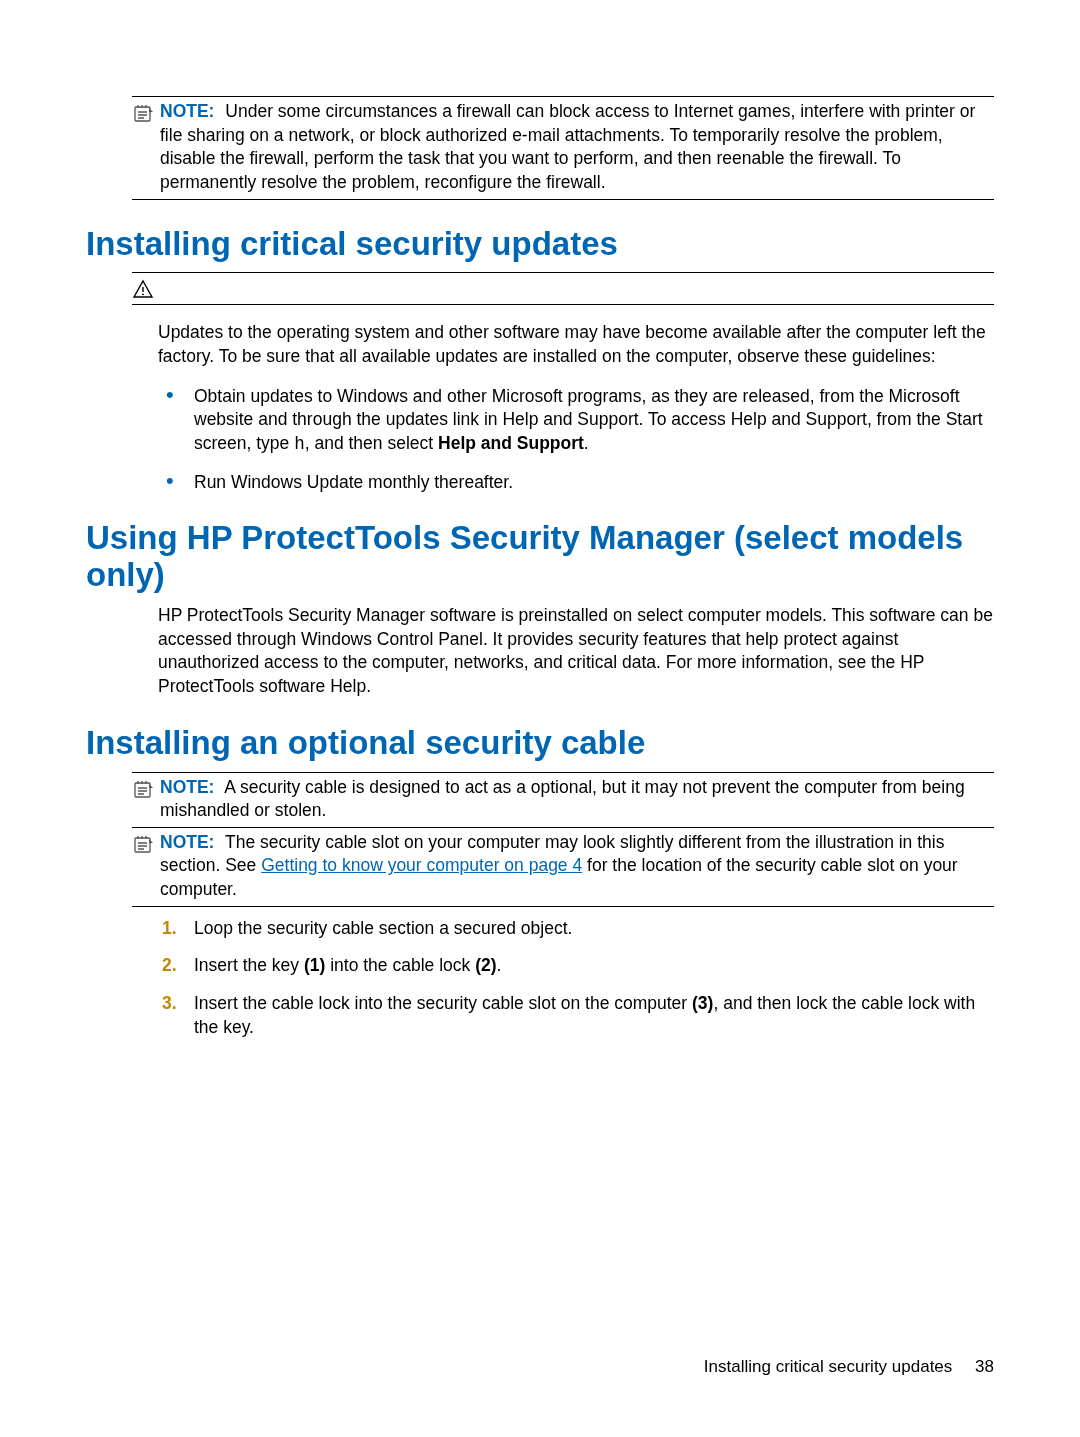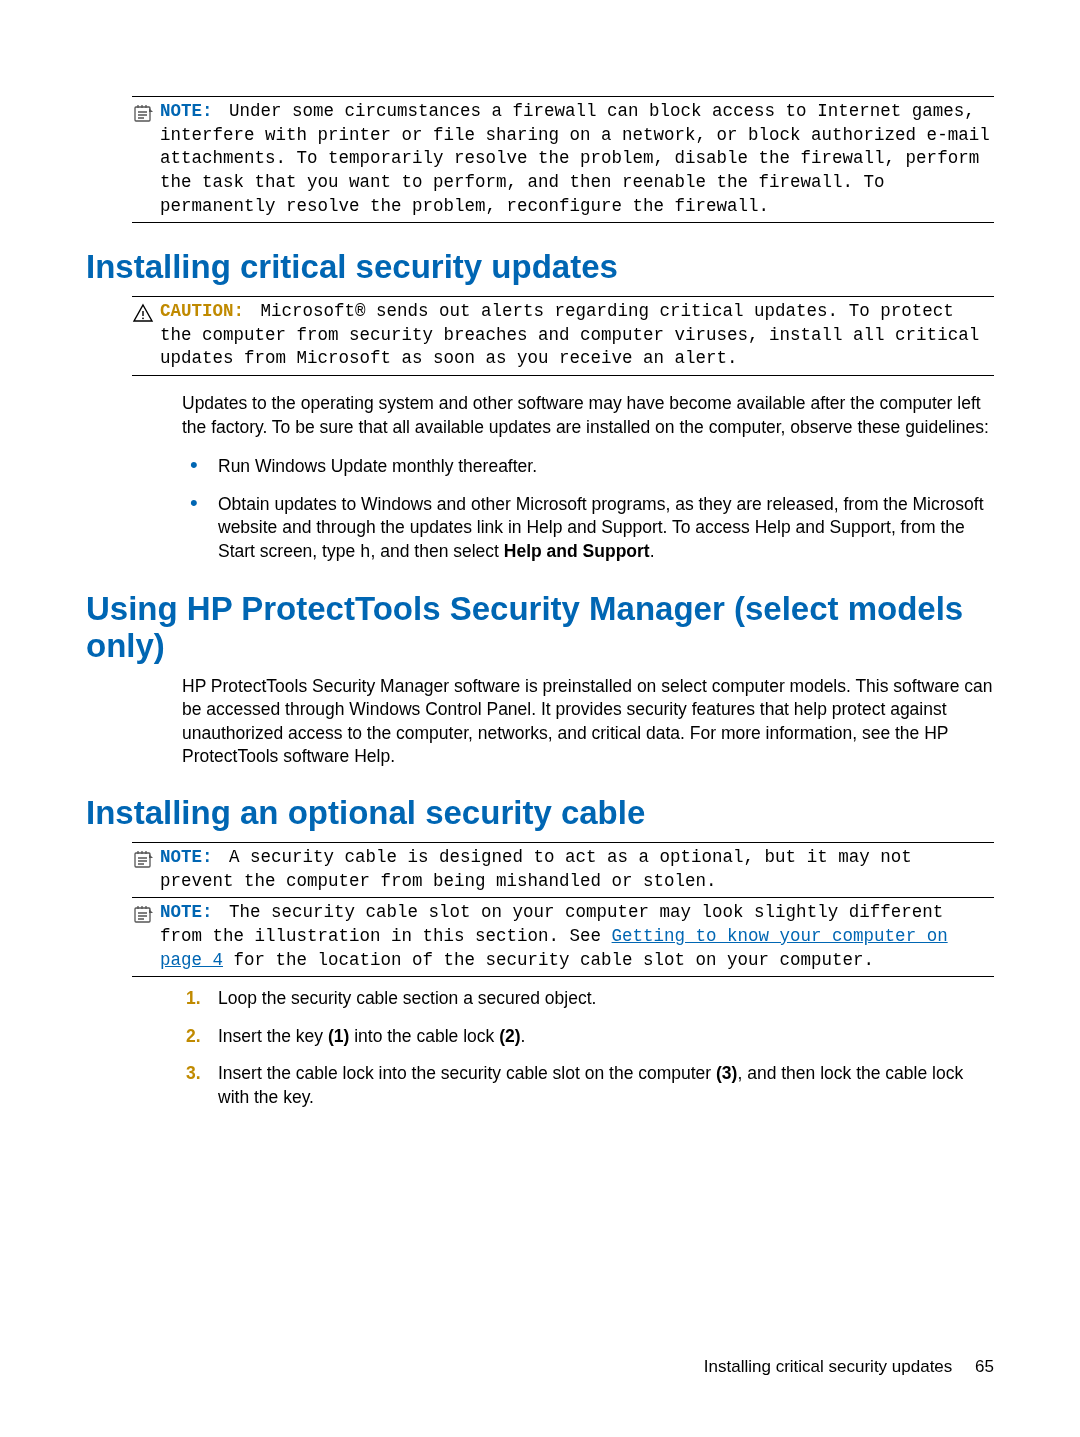--- a/index.html
+++ b/index.html
@@ -17,41 +17,40 @@
   .page {
     padding: 88px 86px 0 86px;
   }
   
   .callout {
     border-top: 1px solid #000;
     border-bottom: 1px solid #000;
     display: flex;
     padding: 3px 0 4px 0;
     margin-left: 46px;
-    font-family: Liberation Mono, monospace;
   }
   .callout.top { margin-top: 8px; }
   .callout-icon {
     flex: 0 0 28px;
     padding-top: 2px;
   }
   .callout-icon svg { display: block; }
   .callout-body { flex: 1; }
   .callout-body .lead { font-weight: bold; color: #0066b3; margin-right: 6px; }
   .callout-body .lead.caution { color: #c08a00; }
   
   h2.section {
     color: #0066b3;
     font-size: 33px;
     font-weight: bold;
     margin: 26px 0 10px 0;
     line-height: 1.12;
   }
   
-  .indent { margin-left: 96px; }
+  .indent { margin-left: 72px; }
   .para { margin: 16px 0; }
   ul.bullets {
     list-style: none;
     margin: 8px 0 0 0;
     padding: 0;
   }
   ul.bullets li {
     position: relative;
     padding-left: 36px;
     margin: 8px 0 14px 0;
@@ -126,34 +125,30 @@
   <div class="callout">
     <div class="callout-icon">
       <svg width="22" height="22" viewBox="0 0 22 22">
         <g fill="none" stroke="#000" stroke-width="1.4">
           <path d="M11 3 L20 19 L2 19 Z"></path>
           <line x1="11" y1="9" x2="11" y2="14"></line>
           <circle cx="11" cy="16.3" r="0.9" fill="#000" stroke="none"></circle>
         </g>
       </svg>
     </div>
-    <div class="callout-body">
-      <span class="lead caution">CAUTION:</span>
-      <span>Microsoft® sends out alerts regarding critical updates. To protect the computer from security breaches and computer viruses, install all critical updates from Microsoft as soon as you receive an alert.</span>
-    </div>
   </div>
 
   <div class="indent">
     <p class="para">Updates to the operating system and other software may have become available after the computer left the factory. To be sure that all available updates are installed on the computer, observe these guidelines:</p>
     <ul class="bullets">
       <li>
+        <span>Obtain updates to Windows and other Microsoft programs, as they are released, from the Microsoft website and through the updates link in Help and Support. To access Help and Support, from the Start screen, type </span><span class="mono">h</span><span>, and then select </span><span class="bold">Help and Support</span><span>.</span>
+      </li>
+      <li>
         <span>Run Windows Update monthly thereafter.</span>
-      </li>
-      <li>
-        <span>Obtain updates to Windows and other Microsoft programs, as they are released, from the Microsoft website and through the updates link in Help and Support. To access Help and Support, from the Start screen, type </span><span class="mono">h</span><span>, and then select </span><span class="bold">Help and Support</span><span>.</span>
       </li>
     </ul>
   </div>
 
   <h2 class="section">Using HP ProtectTools Security Manager (select models only)</h2>
 
   <div class="indent">
     <p class="para" style="margin-top:6px;">HP ProtectTools Security Manager software is preinstalled on select computer models. This software can be accessed through Windows Control Panel. It provides security features that help protect against unauthorized access to the computer, networks, and critical data. For more information, see the HP ProtectTools software Help.</p>
   </div>
 
@@ -204,14 +199,14 @@
       <li>
         <span>Insert the cable lock into the security cable slot on the computer </span><span class="bold">(3)</span><span>, and then lock the cable lock with the key.</span>
       </li>
     </ol>
   </div>
 
 </div>
 
 <div class="footer">
   <span>Installing critical security updates</span>
-  <span class="pg">65</span>
+  <span class="pg">38</span>
 </div>
 
 </body></html>

